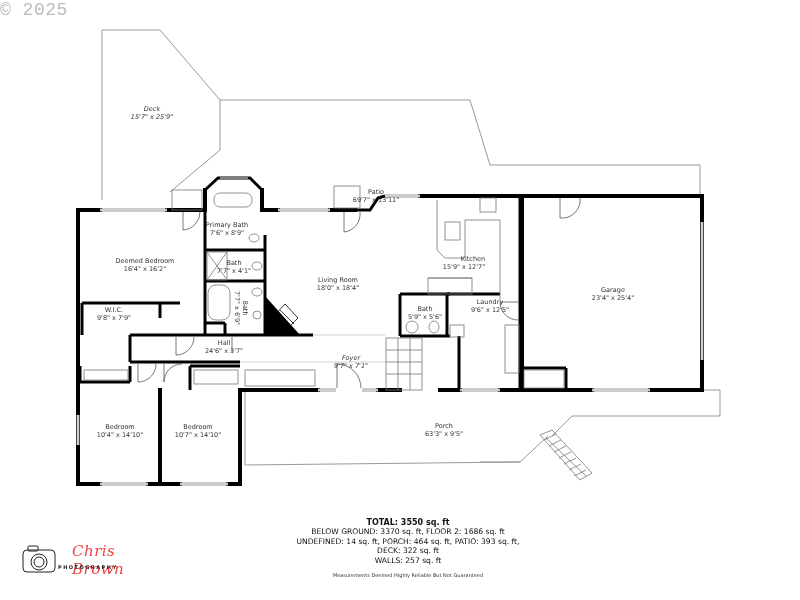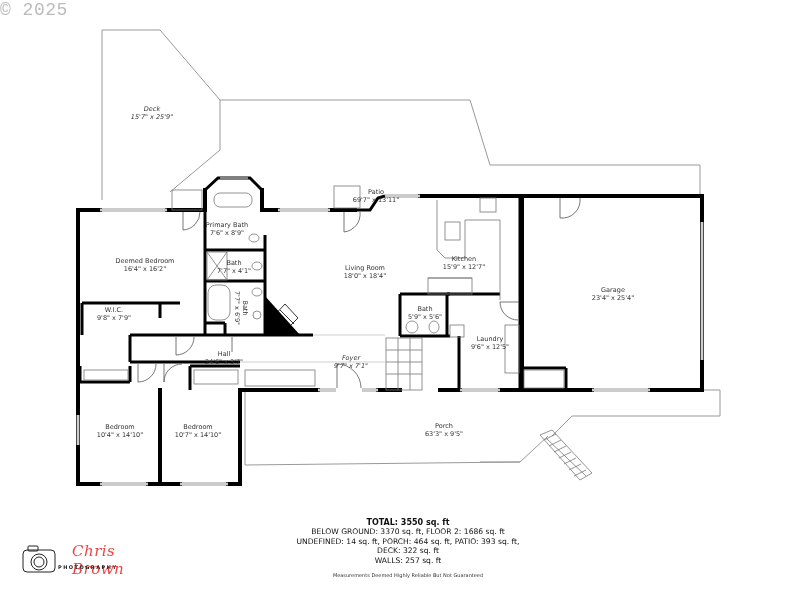--- a/index.html
+++ b/index.html
@@ -234,37 +234,37 @@
     <div>7'7" x 4'1"</div>
   </div>
 <div class="rl" style="left:241px;top:300px;transform:translateX(-50%) rotate(90deg);">
     <div>Bath</div>
     <div>7'7" x 6'9"</div>
   </div>
 <div class="rl" style="left:114px;top:306px;">
     <div>W.I.C.</div>
     <div>9'8" x 7'9"</div>
   </div>
-<div class="rl" style="left:224px;top:350px;">
+<div class="rl" style="left:224px;top:339px;">
     <div>Hall</div>
     <div>24'6" x 3'7"</div>
   </div>
-<div class="rl" style="left:338px;top:264px;margin-left:27px;">
+<div class="rl" style="left:338px;top:276px;">
     <div>Living Room</div>
     <div>18'0" x 18'4"</div>
   </div>
-<div class="rl" style="left:464px;top:255px;">
+<div class="rl" style="left:464px;top:255px;text-align:right;">
     <div>Kitchen</div>
     <div>15'9" x 12'7"</div>
   </div>
 <div class="rl" style="left:425px;top:305px;">
     <div>Bath</div>
     <div>5'9" x 5'6"</div>
   </div>
-<div class="rl" style="left:490px;top:298px;margin-top:37px;">
+<div class="rl" style="left:490px;top:298px;">
     <div>Laundry</div>
     <div>9'6" x 12'5"</div>
   </div>
 <div class="rl" style="left:613px;top:286px;">
     <div>Garage</div>
     <div>23'4" x 25'4"</div>
   </div>
 <div class="rl" style="left:351px;top:354px;font-style:italic;">
     <div>Foyer</div>
     <div>9'7" x 7'1"</div>

